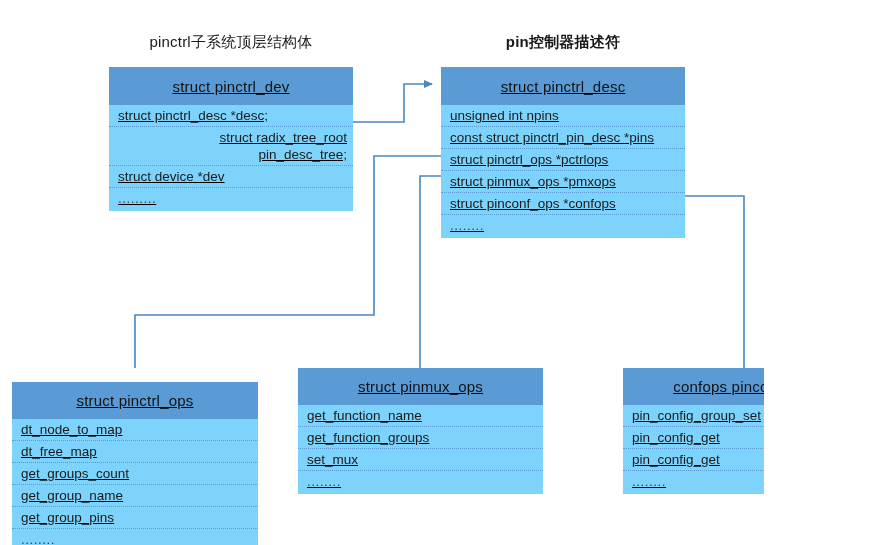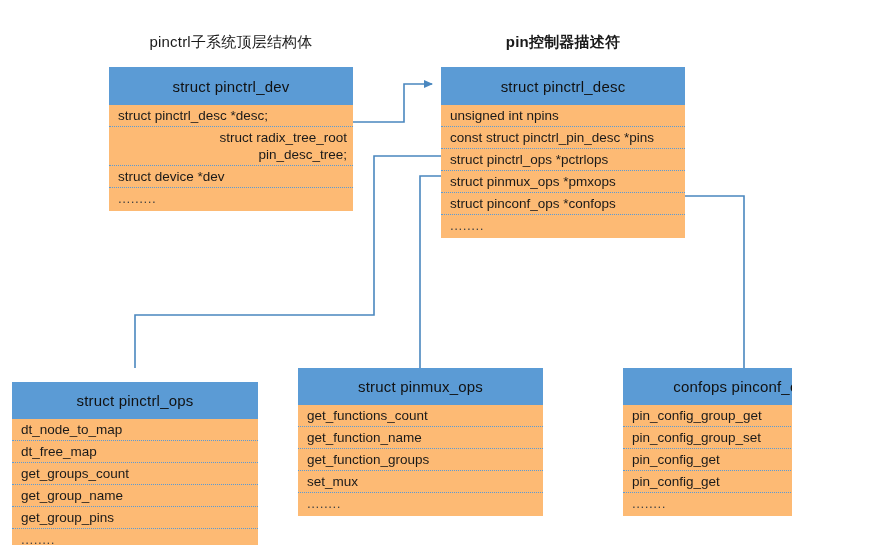--- a/index.html
+++ b/index.html
@@ -7,47 +7,47 @@
     padding: 0;
     background: #ffffff;
   }
   #canvas {
     position: relative;
     width: 764px;
     height: 545px;
     background: #ffffff;
     font-family: "Liberation Sans", "DejaVu Sans", sans-serif;
     overflow: hidden;
-    padding-left: 28px;
   }
   .caption {
     position: absolute;
     font-size: 15px;
     color: #1a1a1a;
     white-space: nowrap;
     text-align: center;
     letter-spacing: 0.2px;
   }
   .struct-box {
     position: absolute;
     box-sizing: border-box;
+    text-decoration: underline;
   }
   .struct-header {
     background: #5B9BD5;
     color: #111111;
     font-size: 15px;
     text-align: center;
     display: flex;
     align-items: center;
     justify-content: center;
     box-sizing: border-box;
     letter-spacing: 0.2px;
   }
   .struct-body {
-    background: #fdba74;
+    background: #7dd3fc;
     box-sizing: border-box;
     padding-bottom: 2px;
   }
   .field-row {
     box-sizing: border-box;
     font-size: 13.5px;
     color: #1a1a1a;
     padding: 2px 6px 2px 9px;
     border-bottom: 1px dotted #5B9BD5;
     line-height: 17px;
@@ -127,32 +127,30 @@
       <div class="field-row">get_groups_count</div>
       <div class="field-row">get_group_name</div>
       <div class="field-row">get_group_pins</div>
       <div class="field-row last">........</div>
     </div>
   </div>
 
   <div class="struct-box" style="left:298px; top:368px; width:245px;">
     <div class="struct-header" style="height:37px;">struct pinmux_ops</div>
     <div class="struct-body">
-      <div class="field-row">get_functions_count</div>
       <div class="field-row">get_function_name</div>
       <div class="field-row">get_function_groups</div>
       <div class="field-row">set_mux</div>
       <div class="field-row last">........</div>
     </div>
   </div>
 
   <div class="struct-box" style="left:623px; top:368px; width:242px;">
     <div class="struct-header" style="height:37px;">confops pinconf_ops</div>
     <div class="struct-body">
-      <div class="field-row">pin_config_group_get</div>
       <div class="field-row">pin_config_group_set</div>
       <div class="field-row">pin_config_get</div>
       <div class="field-row">pin_config_get</div>
       <div class="field-row last">........</div>
     </div>
   </div>
 
 </div>
 
 </body></html>

